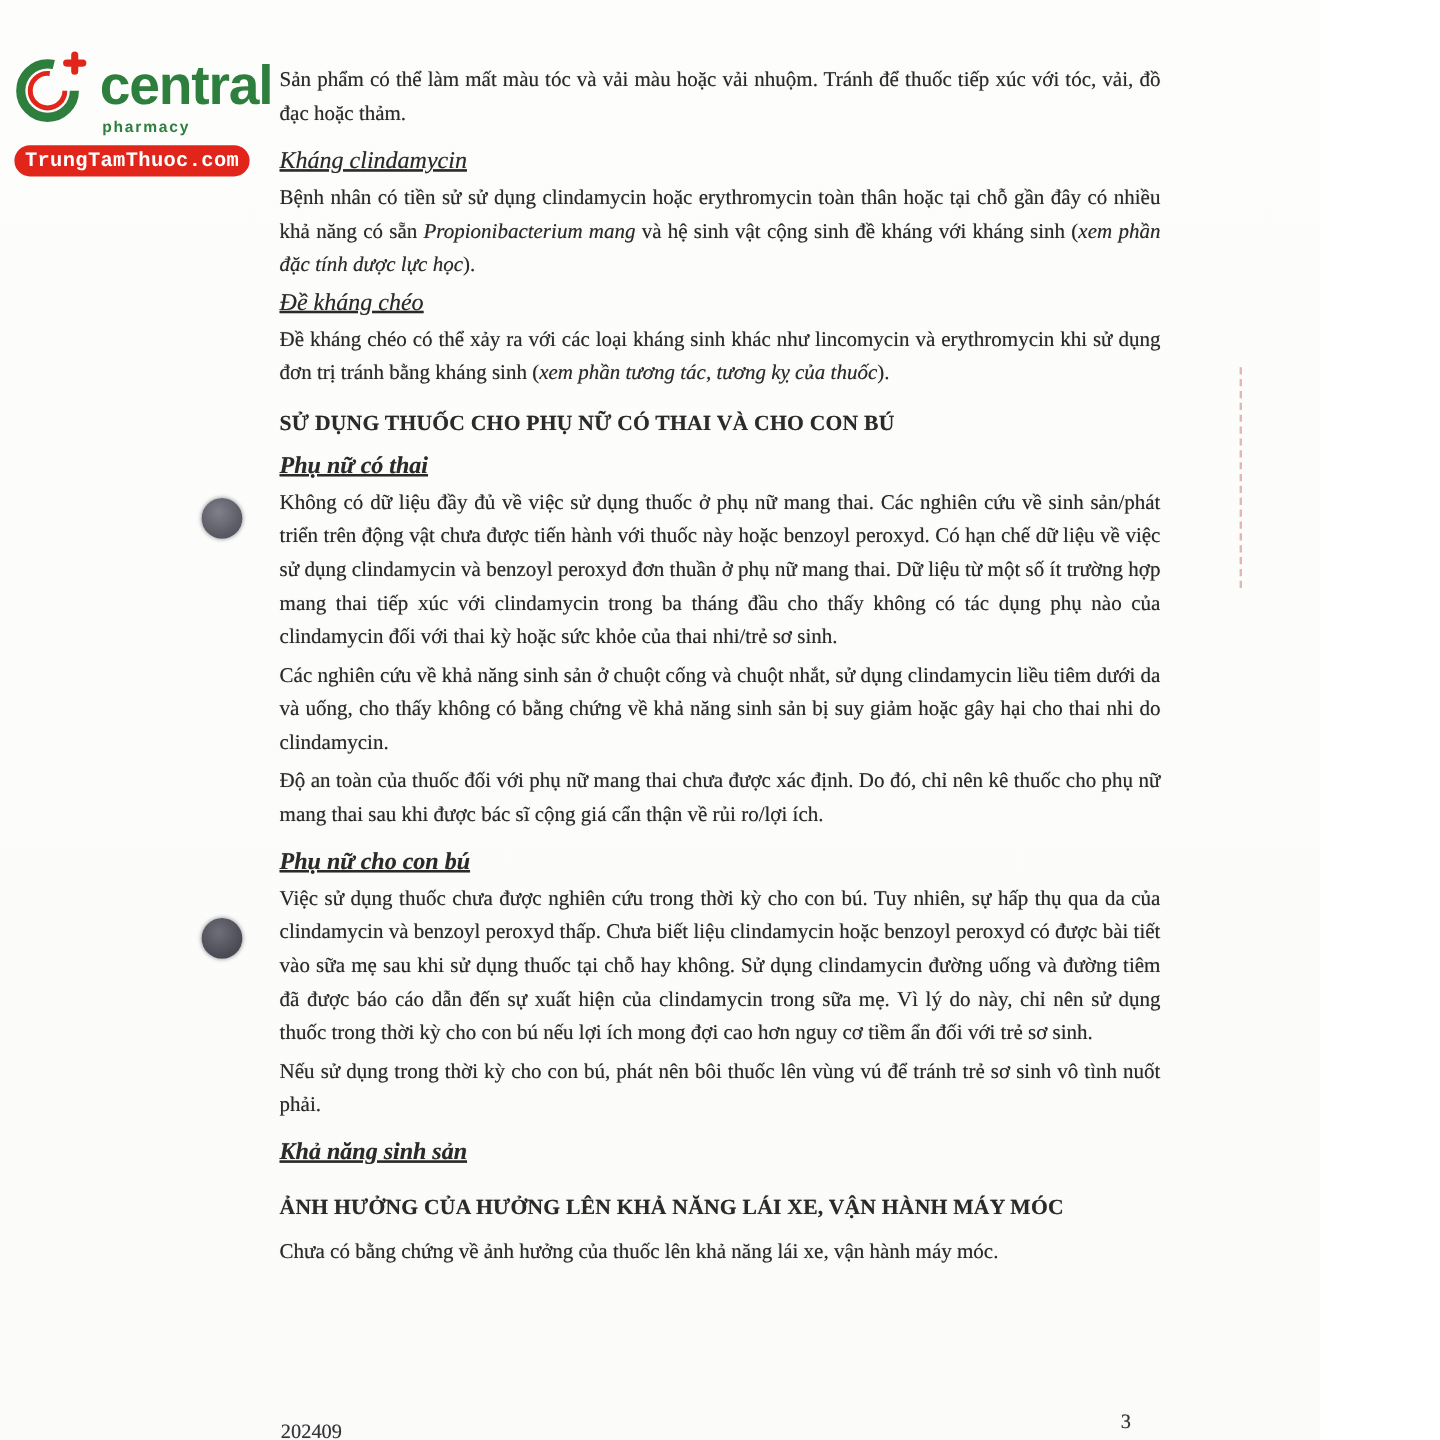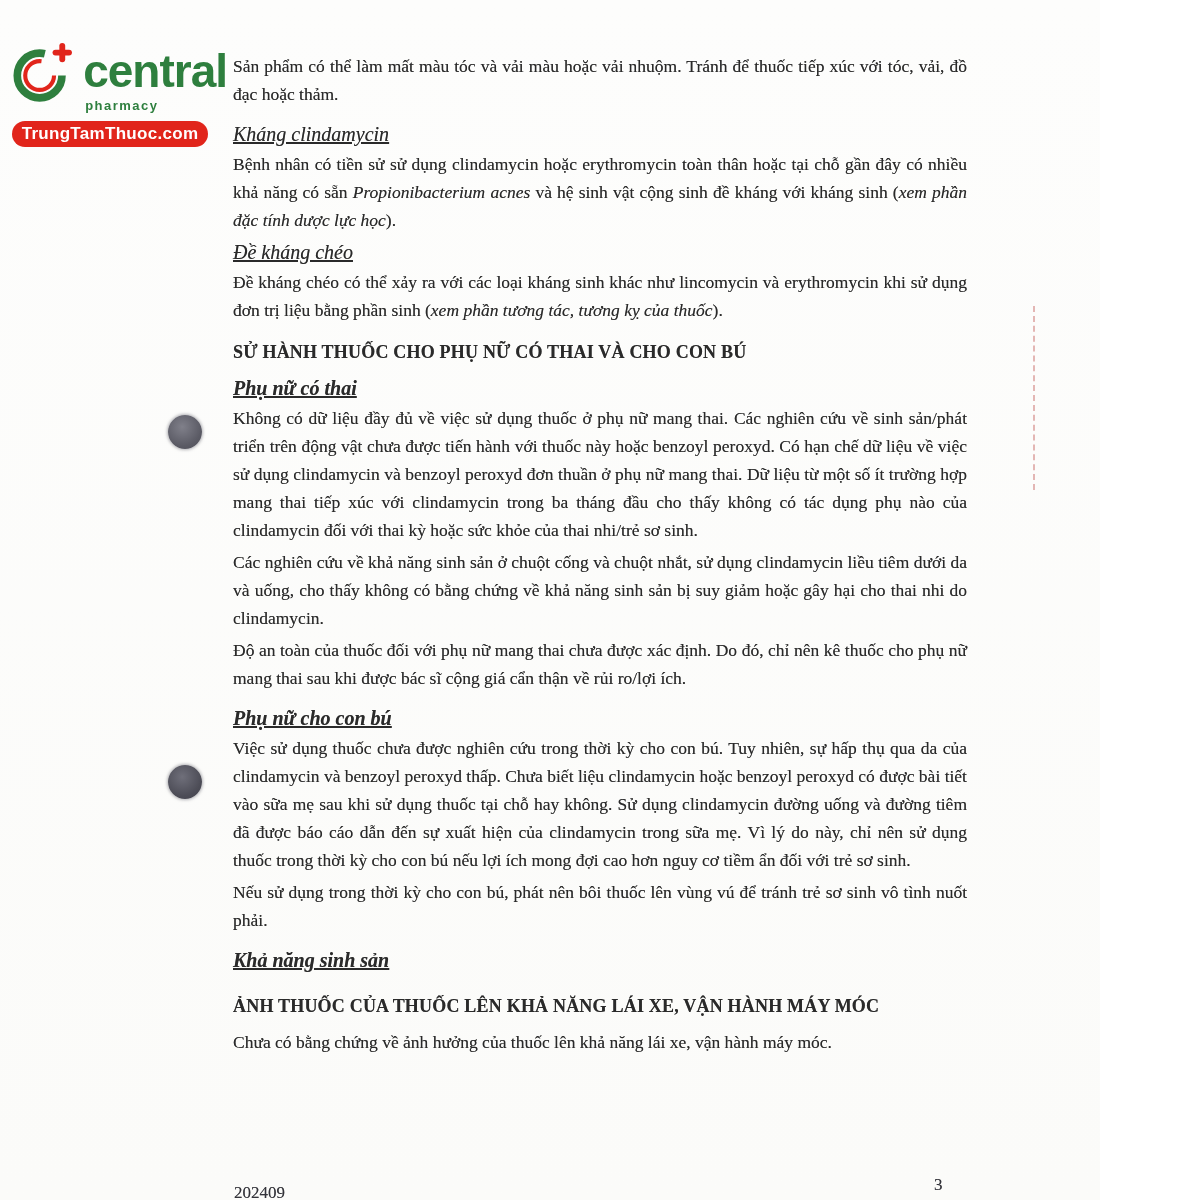--- a/index.html
+++ b/index.html
@@ -23,21 +23,21 @@
     letter-spacing: -1px; margin-top: 14px;
   }
   .logo-sub {
     font-family: "Liberation Sans", sans-serif;
     font-weight: bold; font-size: 13px; line-height: 1;
     letter-spacing: 1.5px; margin-top: 5px; margin-left: 2px;
   }
   .banner {
     margin-top: 9px; width: 196px; height: 26px; border-radius: 13px;
     display: flex; align-items: center; justify-content: center;
-    color: #ffffff; font-family: Liberation Sans, sans-serif;
+    color: #ffffff; font-family: Liberation Mono, monospace;
     font-weight: bold; font-size: 17px; letter-spacing: 0.3px;
   }
 
   
   .content {
     position: absolute; left: 233px; top: 52px; width: 734px;
     font-size: 17.5px; line-height: 28px; color: #2a2a2a;
     text-align: justify;
     text-shadow: 0 0 0.6px rgba(40,40,40,0.55);
   }
@@ -103,39 +103,39 @@
 
   <div class="hole-punch hp-1"></div>
   <div class="hole-punch hp-2"></div>
   <div class="red-stamp"></div>
 
   <div class="content">
 
     <p>Sản phẩm có thể làm mất màu tóc và vải màu hoặc vải nhuộm. Tránh để thuốc tiếp xúc với tóc, vải, đồ đạc hoặc thảm.</p>
 
     <h3 class="subhead">Kháng clindamycin</h3>
-    <p><span>Bệnh nhân có tiền sử sử dụng clindamycin hoặc erythromycin toàn thân hoặc tại chỗ gần đây có nhiều khả năng có sẵn </span><em>Propionibacterium acnes</em><span> và hệ sinh vật cộng sinh đề kháng với kháng sinh (</span><em>xem phần đặc tính dược lực học</em><span>).</span></p>
+    <p><span>Bệnh nhân có tiền sử sử dụng clindamycin hoặc erythromycin toàn thân hoặc tại chỗ gần đây có nhiều khả năng có sẵn </span><em>Propionibacterium mang</em><span> và hệ sinh vật cộng sinh đề kháng với kháng sinh (</span><em>xem phần đặc tính dược lực học</em><span>).</span></p>
 
     <h3 class="subhead mt-tiny">Đề kháng chéo</h3>
-    <p><span>Đề kháng chéo có thể xảy ra với các loại kháng sinh khác như lincomycin và erythromycin khi sử dụng đơn trị liệu bằng phần sinh (</span><em>xem phần tương tác, tương kỵ của thuốc</em><span>).</span></p>
+    <p><span>Đề kháng chéo có thể xảy ra với các loại kháng sinh khác như lincomycin và erythromycin khi sử dụng đơn trị tránh bằng kháng sinh (</span><em>xem phần tương tác, tương kỵ của thuốc</em><span>).</span></p>
 
-    <h2 class="mainhead">SỬ HÀNH THUỐC CHO PHỤ NỮ CÓ THAI VÀ CHO CON BÚ</h2>
+    <h2 class="mainhead">SỬ DỤNG THUỐC CHO PHỤ NỮ CÓ THAI VÀ CHO CON BÚ</h2>
 
     <h3 class="subhead bold mt-small">Phụ nữ có thai</h3>
     <p>Không có dữ liệu đầy đủ về việc sử dụng thuốc ở phụ nữ mang thai. Các nghiên cứu về sinh sản/phát triển trên động vật chưa được tiến hành với thuốc này hoặc benzoyl peroxyd. Có hạn chế dữ liệu về việc sử dụng clindamycin và benzoyl peroxyd đơn thuần ở phụ nữ mang thai. Dữ liệu từ một số ít trường hợp mang thai tiếp xúc với clindamycin trong ba tháng đầu cho thấy không có tác dụng phụ nào của clindamycin đối với thai kỳ hoặc sức khỏe của thai nhi/trẻ sơ sinh.</p>
     <p>Các nghiên cứu về khả năng sinh sản ở chuột cống và chuột nhắt, sử dụng clindamycin liều tiêm dưới da và uống, cho thấy không có bằng chứng về khả năng sinh sản bị suy giảm hoặc gây hại cho thai nhi do clindamycin.</p>
     <p>Độ an toàn của thuốc đối với phụ nữ mang thai chưa được xác định. Do đó, chỉ nên kê thuốc cho phụ nữ mang thai sau khi được bác sĩ cộng giá cẩn thận về rủi ro/lợi ích.</p>
 
     <h3 class="subhead bold">Phụ nữ cho con bú</h3>
     <p>Việc sử dụng thuốc chưa được nghiên cứu trong thời kỳ cho con bú. Tuy nhiên, sự hấp thụ qua da của clindamycin và benzoyl peroxyd thấp. Chưa biết liệu clindamycin hoặc benzoyl peroxyd có được bài tiết vào sữa mẹ sau khi sử dụng thuốc tại chỗ hay không. Sử dụng clindamycin đường uống và đường tiêm đã được báo cáo dẫn đến sự xuất hiện của clindamycin trong sữa mẹ. Vì lý do này, chỉ nên sử dụng thuốc trong thời kỳ cho con bú nếu lợi ích mong đợi cao hơn nguy cơ tiềm ẩn đối với trẻ sơ sinh.</p>
     <p>Nếu sử dụng trong thời kỳ cho con bú, phát nên bôi thuốc lên vùng vú để tránh trẻ sơ sinh vô tình nuốt phải.</p>
 
     <h3 class="subhead bold mt-big">Khả năng sinh sản</h3>
 
-    <h2 class="mainhead mt-head2">ẢNH THUỐC CỦA THUỐC LÊN KHẢ NĂNG LÁI XE, VẬN HÀNH MÁY MÓC</h2>
+    <h2 class="mainhead mt-head2">ẢNH HƯỞNG CỦA HƯỞNG LÊN KHẢ NĂNG LÁI XE, VẬN HÀNH MÁY MÓC</h2>
     <p>Chưa có bằng chứng về ảnh hưởng của thuốc lên khả năng lái xe, vận hành máy móc.</p>
 
   </div>
 
   <div class="footer-code">202409</div>
   <div class="footer-page">3</div>
 
 </div>
 
 </body></html>

